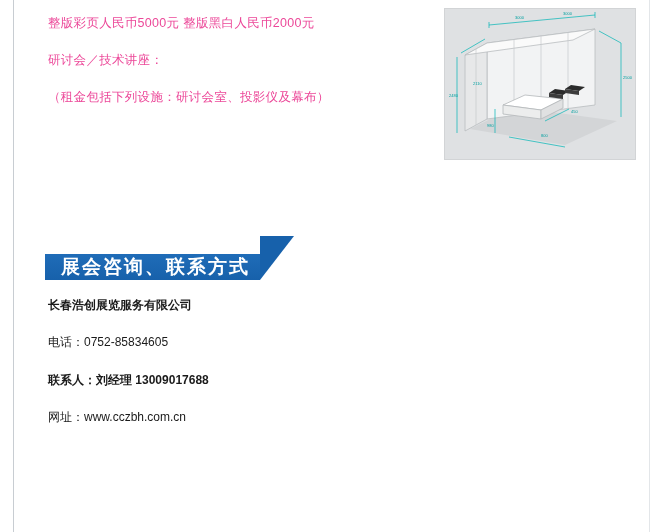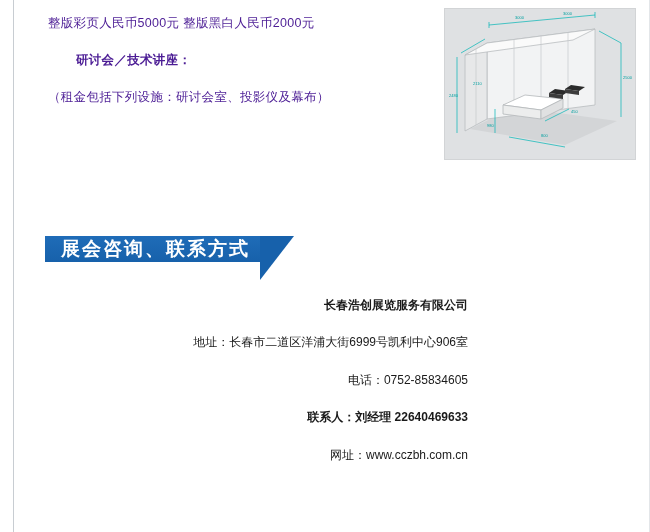--- a/index.html
+++ b/index.html
@@ -39,30 +39,29 @@
   }
 
   
   .price-block {
     position: absolute;
     left: 48px;
     top: 16px;
     width: 340px;
   }
   .price-line {
-    color: #4c1d95;
+    color: #ec4899;
     font-size: 12.5px;
     line-height: 1.2;
     margin-bottom: 22px;
     letter-spacing: 0.3px;
     white-space: nowrap;
   }
   .price-line.bold {
-    font-weight: bold;
-    margin-left: 28px;
+    font-weight: normal;
   }
   .price-line.last {
     margin-bottom: 0;
   }
 
   
   .booth-figure {
     position: absolute;
     left: 444px;
     top: 8px;
@@ -76,21 +75,21 @@
     display: block;
   }
 
   
   .banner {
     position: absolute;
     left: 45px;
     top: 236px;
     height: 44px;
     display: flex;
-    align-items: flex-start;
+    align-items: flex-end;
   }
   .banner-body {
     background: #1e6bb8;
     background: linear-gradient(180deg, #1f6cb8 0%, #1761ab 100%);
     display: flex;
     align-items: center;
     padding: 0 10px 0 16px;
   }
   .banner-text {
     color: #ffffff;
@@ -111,21 +110,20 @@
     left: 48px;
     top: 298px;
     width: 420px;
   }
   .contact-line {
     color: #1a1a1a;
     font-size: 12px;
     line-height: 1.2;
     margin-bottom: 23px;
     white-space: nowrap;
-    text-align: right;
   }
   .contact-line.bold {
     font-weight: bold;
   }
   .contact-line.last { margin-bottom: 0; }
 </style>
 </head>
 <body>
 
 <div class="page">
@@ -196,19 +194,18 @@
     </div>
     <div class="banner-arrow">
       <svg width="34" height="44" viewBox="0 0 34 44">
         <polygon points="0,0 34,0 0,44" fill="#1761ab"></polygon>
       </svg>
     </div>
   </div>
 
   <div class="contact-block">
     <div class="contact-line bold">长春浩创展览服务有限公司</div>
-    <div class="contact-line">地址：长春市二道区洋浦大街6999号凯利中心906室</div>
     <div class="contact-line">电话：0752-85834605</div>
-    <div class="contact-line bold">联系人：刘经理 22640469633</div>
+    <div class="contact-line bold">联系人：刘经理 13009017688</div>
     <div class="contact-line last">网址：www.cczbh.com.cn</div>
   </div>
 
 </div>
 
 </body></html>

